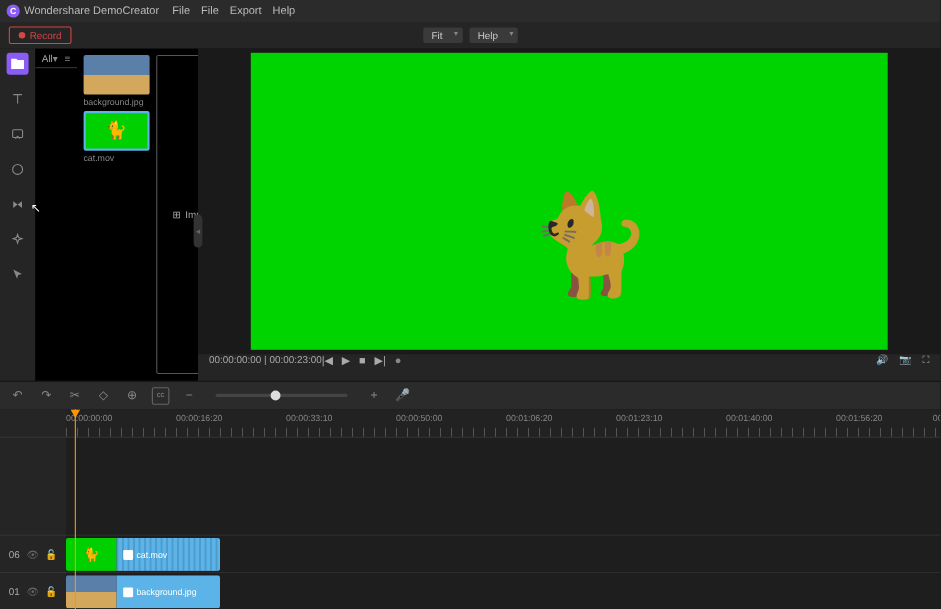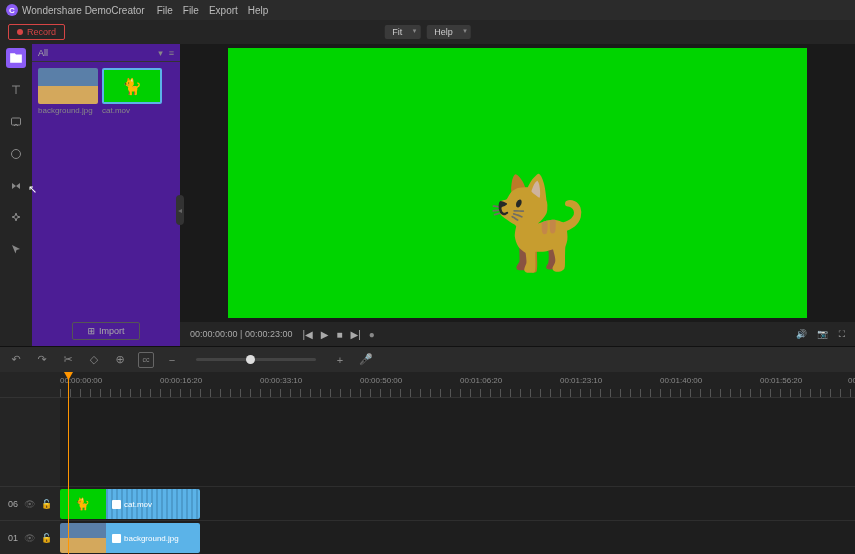--- a/index.html
+++ b/index.html
@@ -13,36 +13,36 @@
 .toolbar-row { height:24px; background:#252525; display:flex; align-items:center; padding:0 8px; gap:12px; }
 .record-btn { border:1px solid #d64545; color:#d64545; background:transparent; padding:2px 8px; font-size:9px; border-radius:2px; display:flex; align-items:center; gap:4px; cursor:pointer; }
 .record-btn::before { content:""; width:6px; height:6px; background:#d64545; border-radius:50%; }
 .fit-controls { margin:0 auto; display:flex; gap:6px; position:absolute; left:50%; transform:translateX(-50%); }
 .dropdown { background:#3a3a3a; color:#ccc; border:none; padding:2px 18px 2px 8px; font-size:9px; border-radius:2px; position:relative; cursor:pointer; }
 .dropdown::after { content:"▾"; position:absolute; right:4px; font-size:7px; color:#888; }
 .main { display:flex; height:302px; }
 .sidebar { width:32px; background:#252525; display:flex; flex-direction:column; align-items:center; padding-top:4px; gap:12px; }
 .sidebar-icon { width:20px; height:20px; display:flex; align-items:center; justify-content:center; cursor:pointer; color:#888; border-radius:3px; }
 .sidebar-icon.active { background:#8b5cf6; color:#fff; }
-.media-panel { width:148px; background:#4c1d95; display:flex; flex-direction:column; }
+.media-panel { width:148px; background:#000000; display:flex; }
 .media-header { height:18px; display:flex; align-items:center; justify-content:space-between; padding:0 6px; font-size:9px; color:#aaa; border-bottom:1px solid #333; }
 .media-grid { flex:1; padding:6px; display:flex; flex-wrap:wrap; gap:4px; align-content:flex-start; }
 .media-thumb { width:60px; }
 .media-thumb .img { width:60px; height:36px; background:#444; border-radius:2px; display:flex; align-items:center; justify-content:center; overflow:hidden; }
 .media-thumb .img.green { background:#00d000; border:2px solid #5bb3e8; }
 .media-thumb .img.green span { font-size:16px; }
 .media-thumb .img.bg { background:linear-gradient(to bottom,#5a7fa8 50%,#d4a85c 50%); }
 .media-thumb .label { font-size:8px; color:#888; margin-top:2px; white-space:nowrap; overflow:hidden; text-overflow:ellipsis; }
 .import-btn { margin:6px auto; border:1px solid #555; background:transparent; color:#aaa; padding:3px 14px; font-size:9px; border-radius:2px; cursor:pointer; display:flex; gap:4px; align-items:center; }
 .preview-panel { flex:1; background:#1a1a1a; display:flex; flex-direction:column; position:relative; }
 .preview-canvas { flex:1; display:flex; align-items:center; justify-content:center; padding:4px 48px; }
 .green-screen { width:100%; height:100%; background:#00d400; display:flex; align-items:center; justify-content:center; }
 .cat { font-size:90px; filter:grayscale(0.3) brightness(0.85); transform:translate(20px,40px); }
 .splitter { position:absolute; left:-4px; top:50%; width:8px; height:30px; background:#333; border-radius:4px; cursor:ew-resize; display:flex; align-items:center; justify-content:center; color:#666; font-size:8px; }
-.preview-controls { height:24px; background:#252525; display:flex; align-items:center; padding:0 10px; gap:10px; font-size:9px; color:#aaa; }
+.preview-controls { height:24px; background:#252525; display:flex; align-items:flex-start; padding:0 10px; gap:0; font-size:9px; color:#aaa; }
 .play-group { display:flex; gap:8px; align-items:center; }
 .play-group span { cursor:pointer; font-size:10px; }
 .right-controls { margin-left:auto; display:flex; gap:10px; }
 .right-controls span { cursor:pointer; }
 .timeline-toolbar { height:26px; background:#2b2b2b; display:flex; align-items:center; padding:0 8px; gap:10px; border-top:1px solid #111; }
 .tl-btn { width:16px; height:16px; display:flex; align-items:center; justify-content:center; color:#888; cursor:pointer; font-size:11px; }
 .zoom-slider { width:120px; height:3px; background:#444; border-radius:2px; position:relative; margin:0 6px; cursor:pointer; }
 .zoom-slider .handle { position:absolute; width:9px; height:9px; background:#ddd; border-radius:50%; top:-3px; left:50px; }
 .timeline { height:182px; background:#1e1e1e; display:flex; overflow:hidden; }
 .track-labels { width:60px; background:#252525; display:flex; flex-direction:column; }

